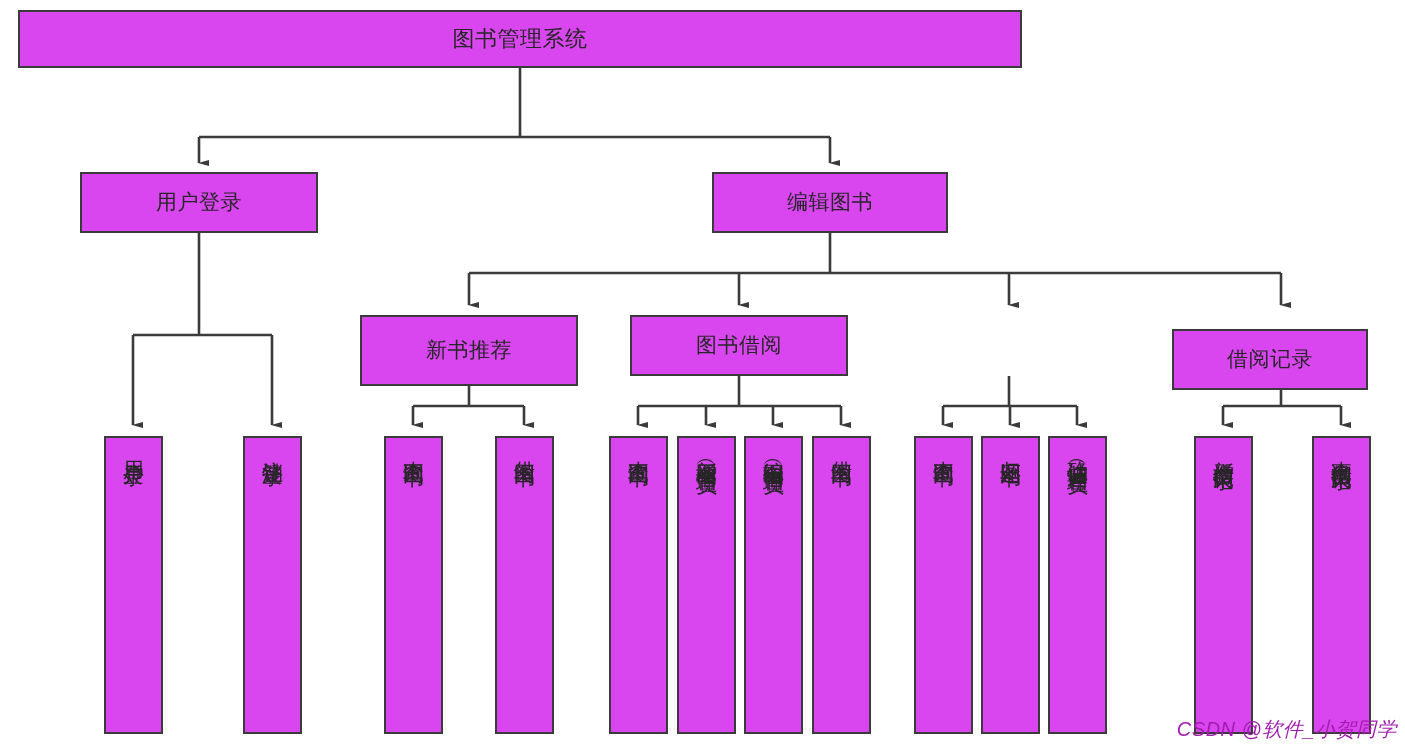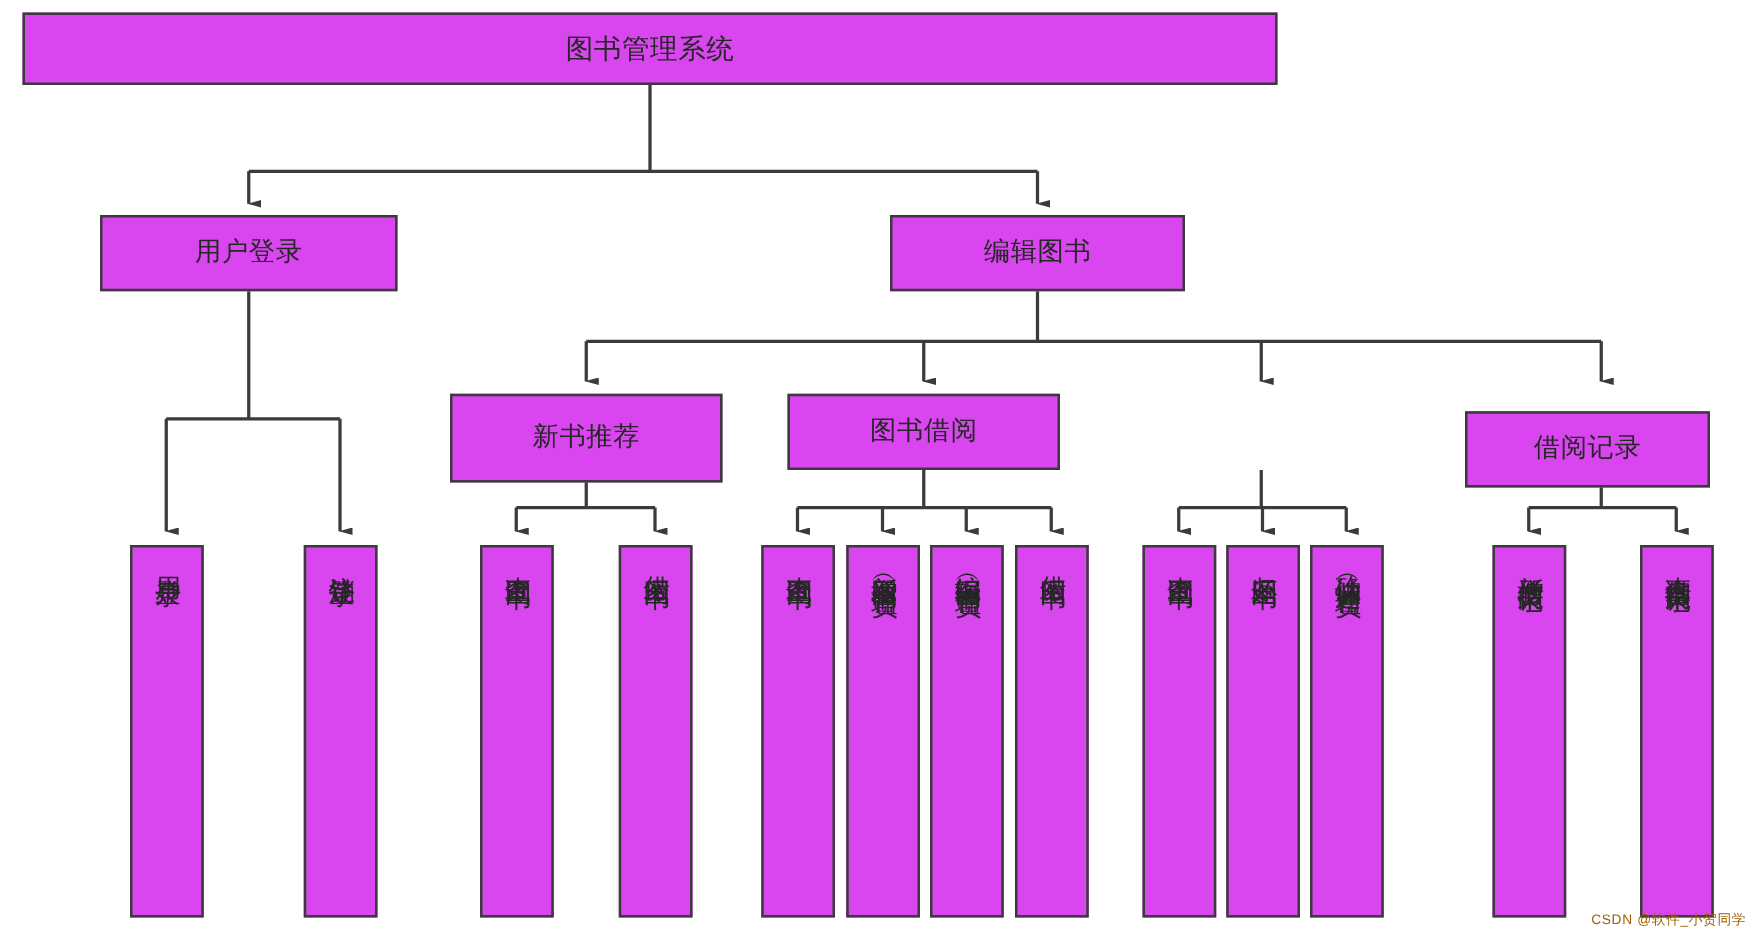--- a/index.html
+++ b/index.html
@@ -6,22 +6,22 @@
   body{width:1405px;height:747px;font-family:"Liberation Sans","DejaVu Sans",sans-serif;overflow:hidden;}
   #diagram{position:relative;width:1405px;height:747px;background:#fff;}
   svg#wires{position:absolute;left:0;top:0;width:1405px;height:747px;}
   .node{position:absolute;box-sizing:border-box;background:#d946ef;border:2px solid #3b3b3b;
         display:flex;align-items:center;justify-content:center;}
   .node .lbl{color:#262626;font-size:21px;line-height:1.15;letter-spacing:.5px;white-space:nowrap;}
   .node.root .lbl{font-size:22px;}
   .node.leaf{align-items:flex-start;padding-top:6px;}
   .node.leaf .lbl{writing-mode:vertical-rl;text-orientation:upright;font-size:21px;
         letter-spacing:2px;line-height:1.05;white-space:normal;}
-  .watermark{position:absolute;right:8px;bottom:4px;color:#a16207;font-size:11px;
-        letter-spacing:.5px;white-space:nowrap;}
+  .watermark{position:absolute;right:8px;bottom:4px;color:#a21caf;font-size:20px;
+        letter-spacing:.5px;white-space:nowrap;font-style:italic;}
 </style>
 </head>
 <body>
 
 <div id="diagram">
 
   <svg id="wires" viewBox="0 0 1405 747">
     <defs>
       <marker id="arw" markerWidth="10" markerHeight="11" refX="3" refY="10" orient="auto" markerUnits="userSpaceOnUse">
         <path d="M0,0 L6,0 L3,11 Z" fill="#3b3b3b"></path>

